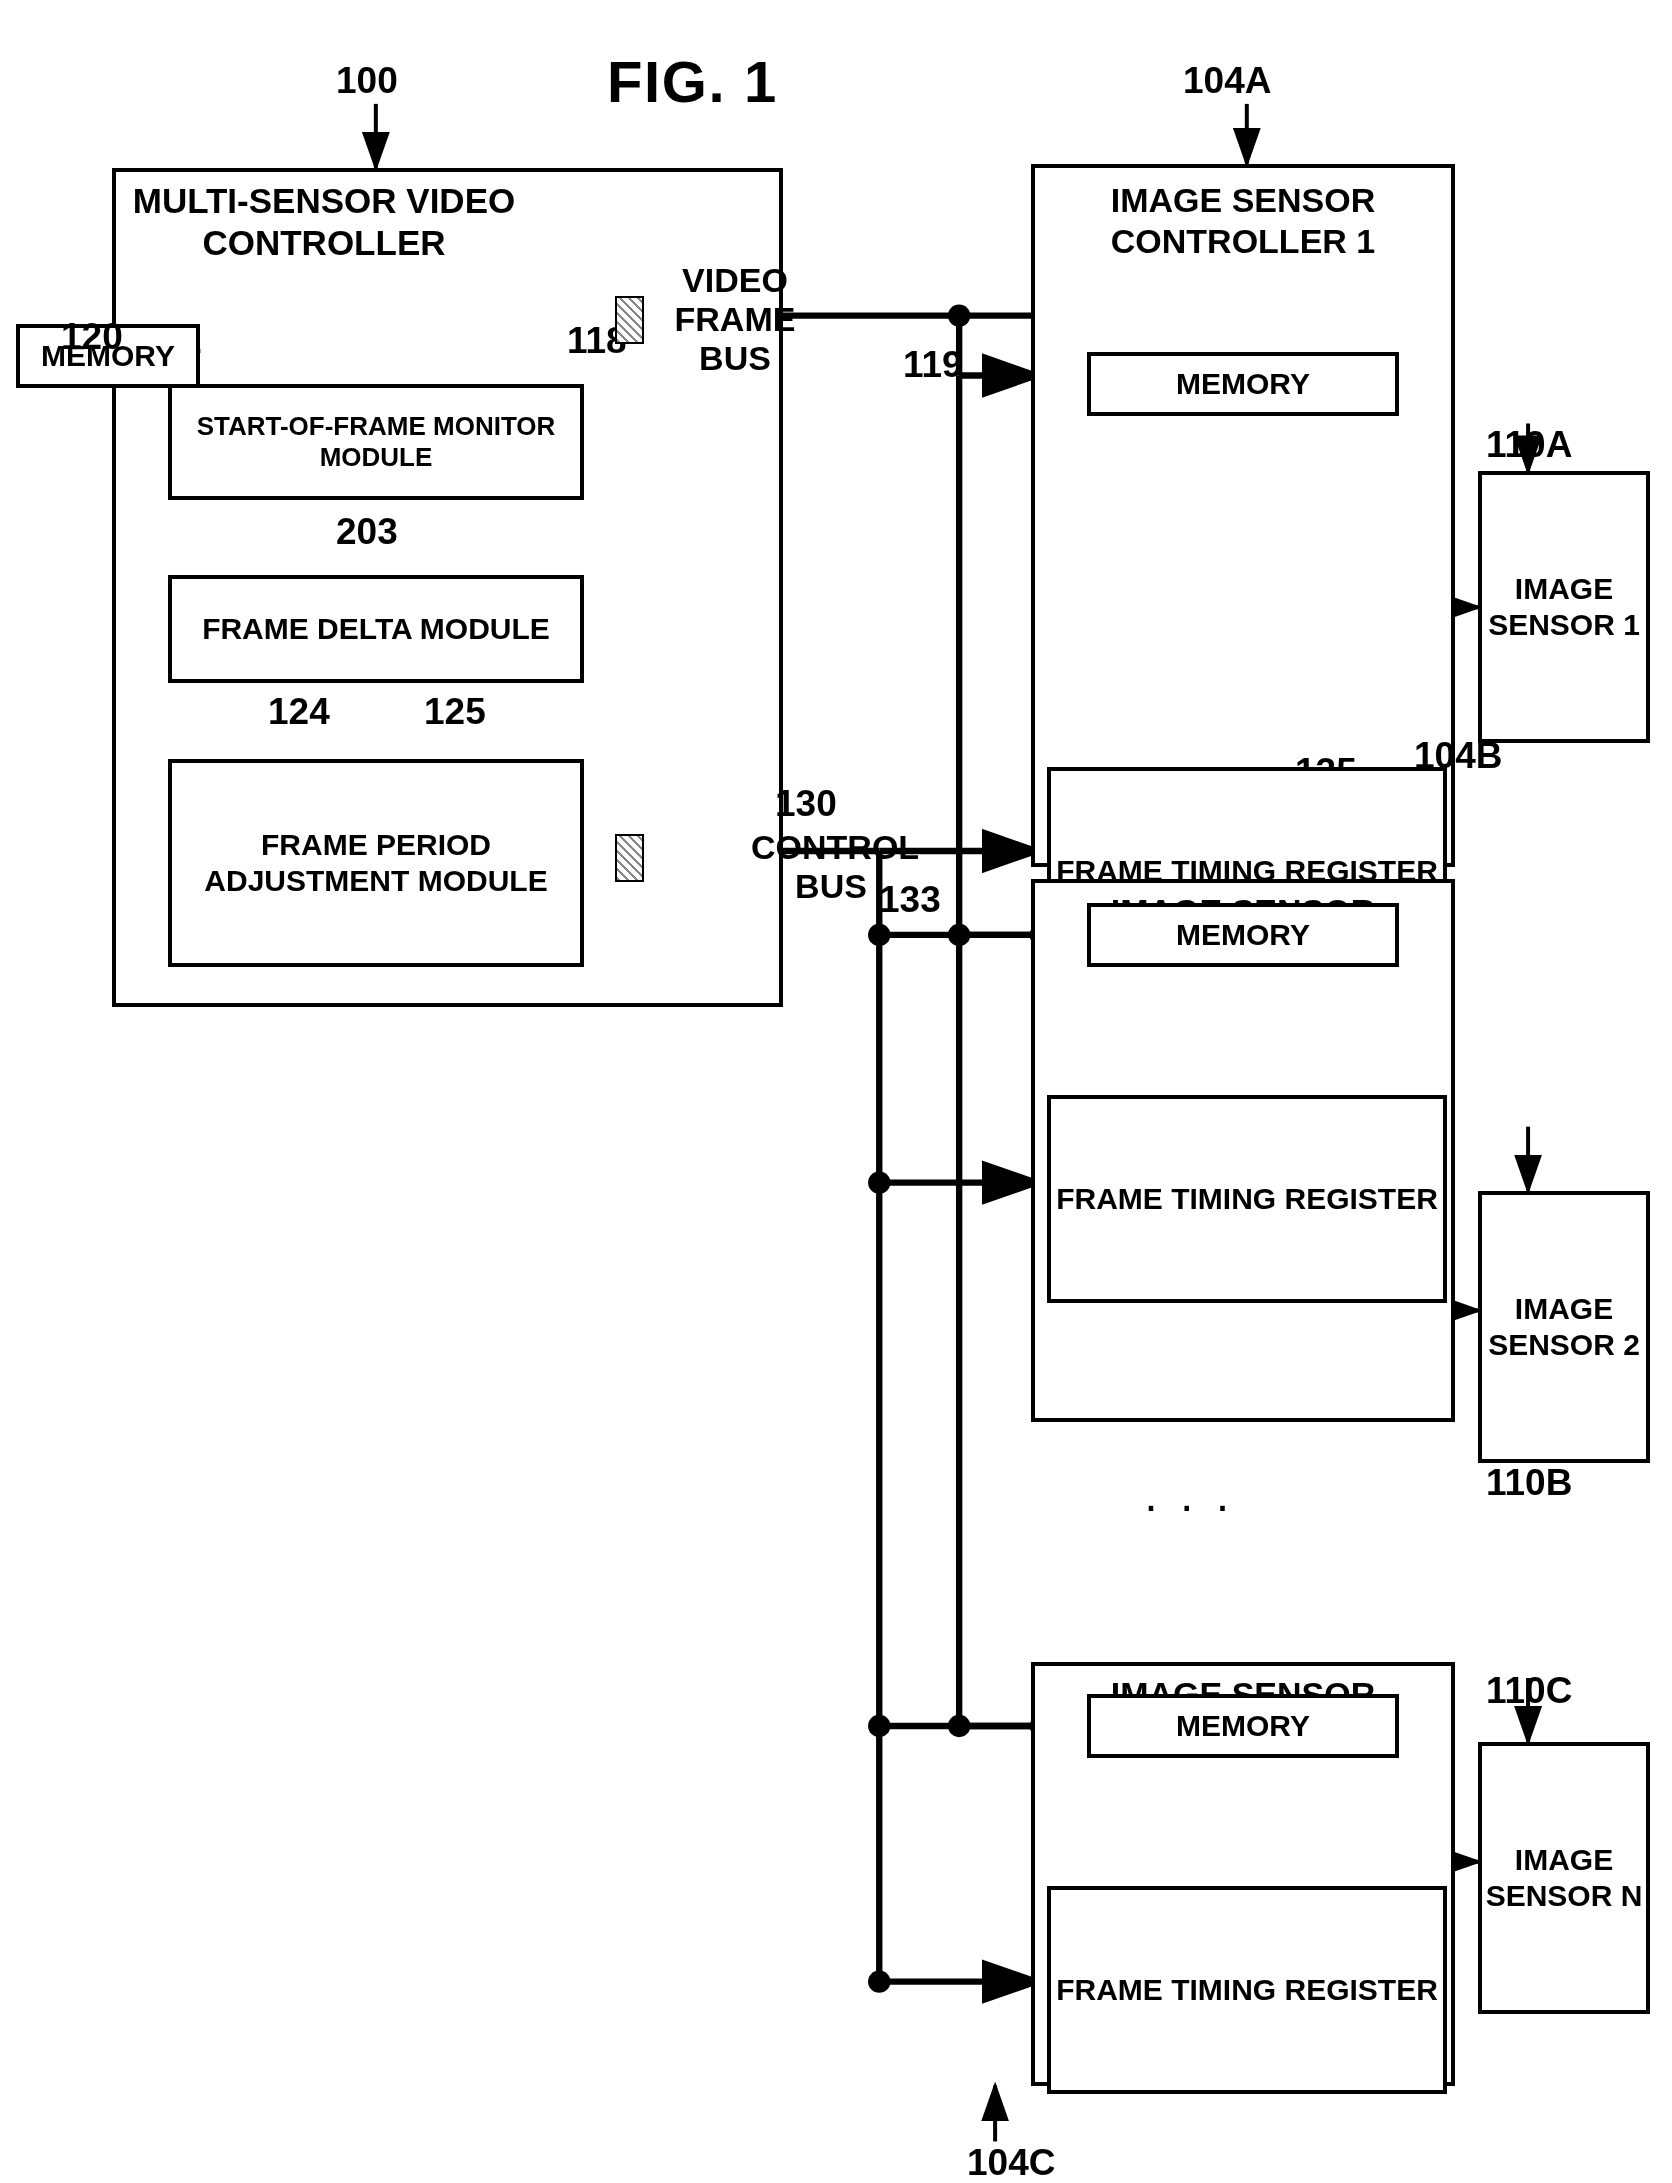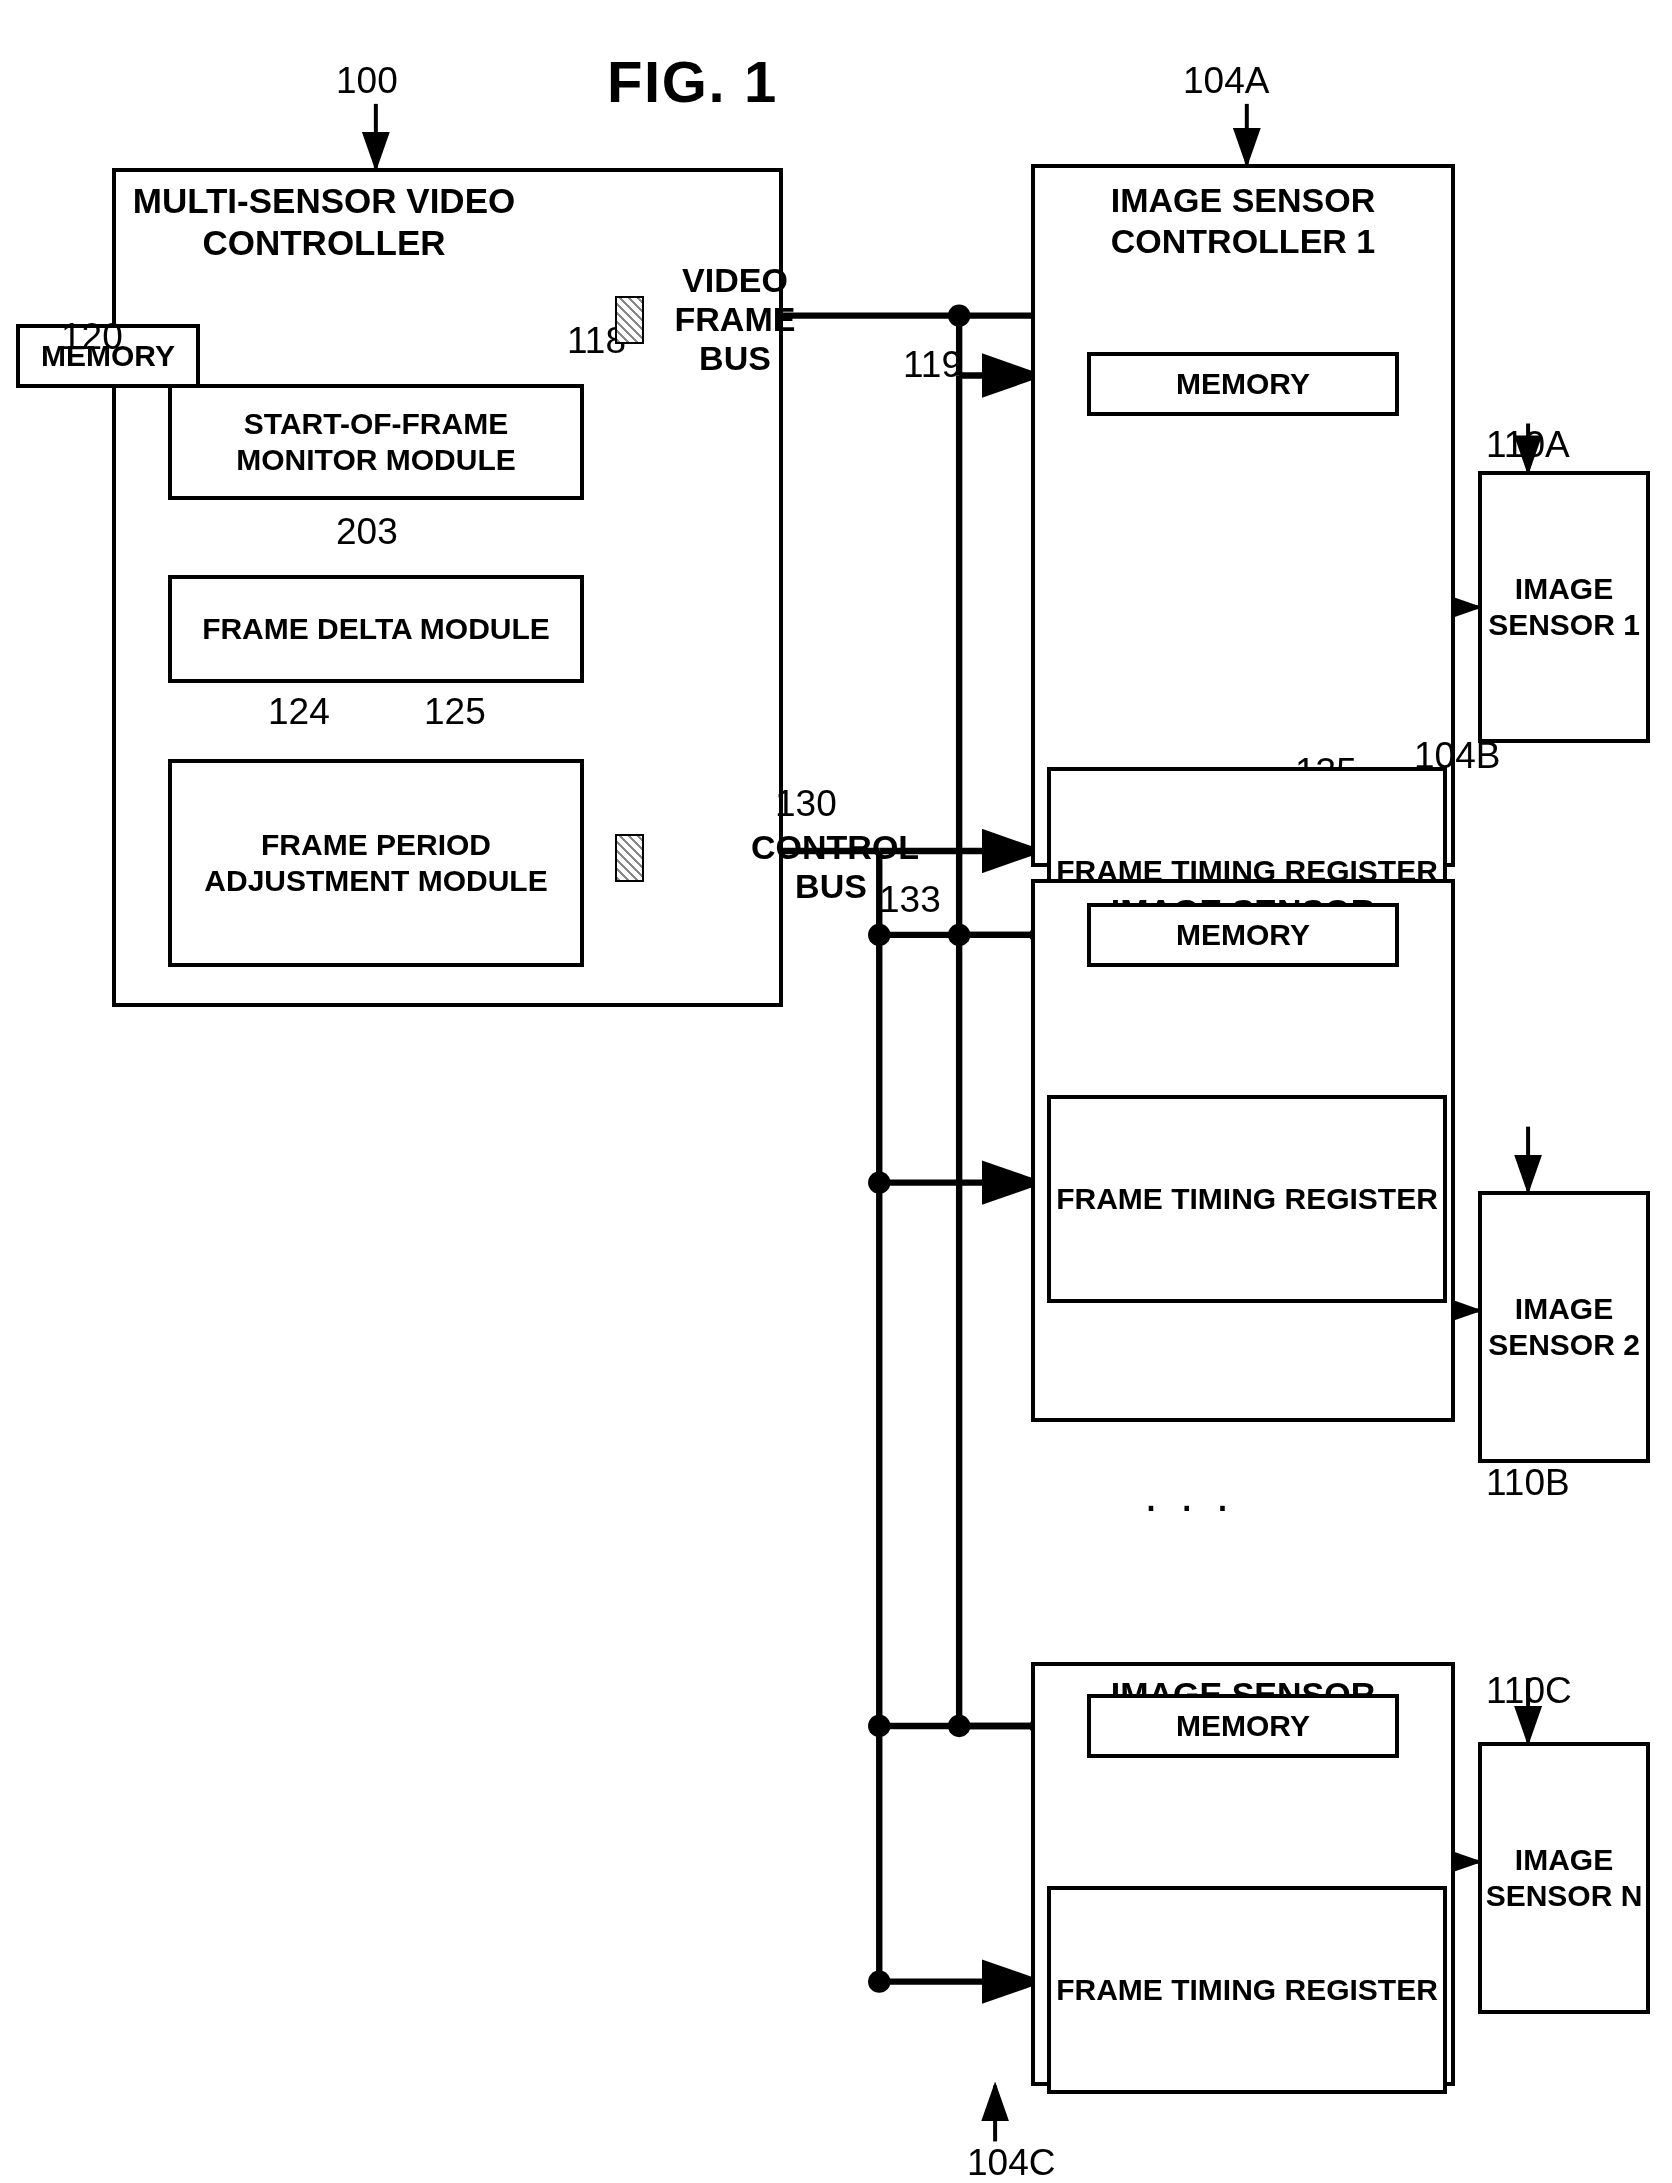--- a/index.html
+++ b/index.html
@@ -25,21 +25,21 @@
       left: 607px;
       font-size: 58px;
       font-weight: bold;
       letter-spacing: 1.6px;
     }
 
     
     .ref-label {
       position: absolute;
       font-size: 37px;
-      font-weight: normal;
+      font-weight: bold;
     }
 
     
     .box {
       position: absolute;
       border: 4px solid #000;
       background: #fff;
       display: flex;
       align-items: center;
       justify-content: center;
@@ -193,21 +193,21 @@
   <div class="ref-label" style="top:320px; left:140px;">122</div>
 
   <div class="ref-label" style="top:320px; left:567px;">118</div>
 
   <div class="hatch-box" style="left:124px; top:332px;"></div>
 
   <div class="hatch-box" style="left:615px; top:296px;"></div>
 
   <div class="hatch-box" style="left:615px; top:834px;"></div>
 
-  <div class="box" style="left:168px; top:384px; width:416px; height:116px; font-size:30px;">START-OF-FRAME
+  <div class="box" style="left:168px; top:384px; width:416px; height:116px; font-size:26px;">START-OF-FRAME
 MONITOR MODULE</div>
 
   <div class="ref-label" style="top:511px; left:336px;">203</div>
 
   <div class="box" style="left:168px; top:575px; width:416px; height:108px; font-size:30px;">FRAME DELTA
 MODULE</div>
 
   <div class="ref-label" style="top:691px; left:268px;">124</div>
 
   <div class="ref-label" style="top:691px; left:424px;">125</div>

